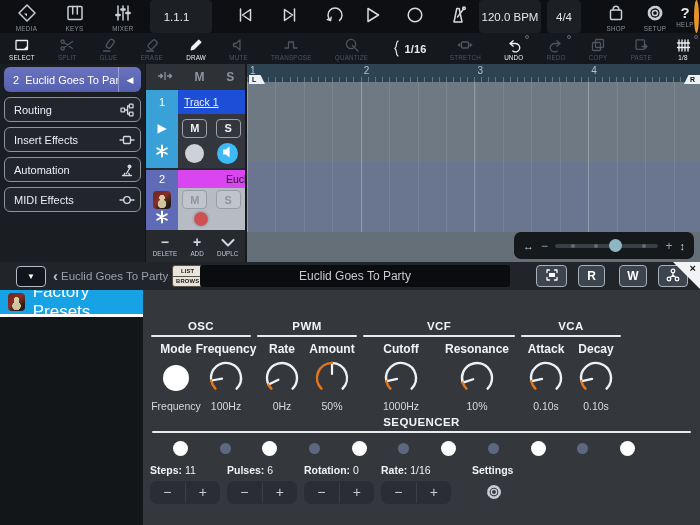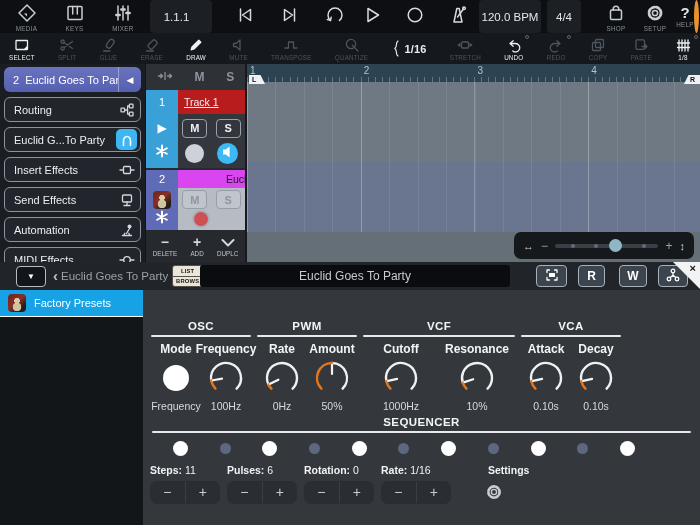--- a/index.html
+++ b/index.html
@@ -58,21 +58,21 @@
   .num-cell{width:32px;text-align:center;font-size:11px;color:#fff;display:flex;align-items:center;justify-content:center;}
   .name{flex:1;font-size:10.5px;display:flex;align-items:center;padding-left:6px;white-space:nowrap;overflow:hidden;}
   .ctrl-row{display:flex;flex:1;}
   .left-col{width:32px;display:flex;flex-direction:column;align-items:center;justify-content:space-around;padding:2px 0;}
   .ctrls{flex:1;display:flex;flex-direction:column;justify-content:space-around;padding:2px 0;}
   .btn-line{display:flex;justify-content:space-around;align-items:center;}
   .msbtn{width:25px;height:19px;border-radius:4px;font-size:11px;font-weight:bold;
          display:flex;align-items:center;justify-content:center;cursor:pointer;}
   .t1{height:78px;}
   .t1 .num-cell,.t1 .left-col{background:#3aa1d8;}
-  .t1 .name{background:#b91c1c;color:#f0f2f4;text-decoration:underline;}
+  .t1 .name{background:#1d4ed8;color:#f0f2f4;text-decoration:underline;}
   .t1 .ctrls{background:#33373d;}
   .t1 .msbtn{border:1.5px solid #99a1ab;color:#eef1f4;background:transparent;}
   .rec1{width:19px;height:19px;border-radius:50%;background:#cdd2d8;cursor:pointer;}
   .spk{width:21px;height:21px;border-radius:50%;background:#3fb9f4;display:flex;align-items:center;justify-content:center;cursor:pointer;}
   .playtri{color:#fff;font-size:12px;cursor:pointer;}
   .t2{height:60px;margin-top:2px;}
   .t2 .name-row{height:18px;}
   .t2 .num-cell,.t2 .left-col{background:#5f6bb7;}
   .t2 .name{background:#d946ef;color:#17191c;padding-left:48px;}
   .t2 .ctrls{background:#b7bcc4;}
@@ -127,22 +127,22 @@
   .title-pill{position:absolute;left:200px;top:3px;width:310px;height:22px;background:#0a0c0f;border-radius:3px;
               color:#c8ccd1;font-size:12px;display:flex;align-items:center;justify-content:center;}
   .hbtn{position:absolute;top:3px;height:22px;background:#3c444e;border:1.5px solid #a9b0ba;border-radius:4px;
         color:#fff;font-weight:bold;font-size:12px;display:flex;align-items:center;justify-content:center;cursor:pointer;}
   .corner-flap{position:absolute;top:0;right:0;width:27px;height:27px;background:#f2f3f4;
                clip-path:polygon(0 0,100% 0,100% 100%);z-index:6;cursor:pointer;}
   .corner-flap span{position:absolute;top:0px;right:4px;color:#101214;font-size:11px;font-weight:bold;}
 
   .plugin-body{display:flex;height:235px;}
   .presets{width:143px;background:#131619;display:flex;flex-direction:column;}
-  .preset{height:27px;display:flex;align-items:center;gap:8px;padding-left:8px;font-size:11px;
-          color:#c3c8ce;background:#17191d;border-bottom:1px solid #ffffff;cursor:pointer;}
+  .preset{height:27px;display:flex;align-items:center;gap:8px;padding-left:8px;font-size:17px;
+          color:#c3c8ce;background:#17191d;border-bottom:3px solid #ffffff;cursor:pointer;}
   .preset.selected{background:#18a2e6;color:#fff;}
 
   .plugin-main{flex:1;position:relative;background:#34373c;}
   .sections{display:flex;gap:6px;padding:30px 0 0 8px;}
   .sec-title{text-align:center;font-size:11.5px;font-weight:bold;color:#f2f4f6;letter-spacing:.4px;}
   .sec-line{height:2px;background:#e8ebee;margin-top:3px;border-radius:1px;}
   .knob-row{display:flex;justify-content:space-around;margin-top:5px;}
   .kcol{width:50px;display:flex;flex-direction:column;align-items:center;}
   .klabel{font-size:12px;font-weight:bold;color:#f2f4f6;height:14px;white-space:nowrap;}
   .kknob{width:42px;height:42px;margin-top:1px;cursor:pointer;}
@@ -157,21 +157,21 @@
   .dot.on{width:15px;height:15px;background:#fff;}
   .dot.off{width:11px;height:11px;background:#5d6880;}
   .seq-controls{display:flex;margin:8px 0 0 7px;gap:7px;}
   .sc{width:70px;}
   .sclabel{font-size:10.5px;color:#f0f2f5;height:14px;white-space:nowrap;}
   .sclabel b{font-weight:bold;}
   .stepper{margin-top:3px;height:23px;background:#2a2e34;border-radius:7px;display:flex;align-items:center;}
   .step-half{flex:1;text-align:center;color:#c8cdd3;font-size:14px;line-height:21px;cursor:pointer;}
   .step-half + .step-half{border-left:1px solid #3a3f46;}
   .settings-col{width:72px;display:flex;flex-direction:column;align-items:center;}
-  .settings-col .sclabel{align-self:flex-start;margin-left:30px;font-weight:bold;}
+  .settings-col .sclabel{align-self:flex-start;margin-left:14px;font-weight:bold;}
   .gearbtn{margin-top:4px;color:#c8cdd3;cursor:pointer;}
 </style>
 </head>
 <body>
 
 <div class="app">
 
   <div class="topbar">
     <div class="appbtn" style="left:4px;width:45px;">
       <span>
@@ -410,42 +410,25 @@
             <span class="ic">
               <svg width="16" height="16" viewBox="0 0 16 16" fill="none" stroke="currentColor" stroke-width="1.3" stroke-linecap="round" stroke-linejoin="round">
                 <rect x="2" y="6.2" width="3.6" height="3.6" rx="0.6"></rect>
                 <path d="M5.6,8 H8.6 M8.6,4 V12 M8.6,4 H10.4 M8.6,12 H10.4"></path>
                 <rect x="10.4" y="2.2" width="3.6" height="3.6" rx="0.6"></rect>
                 <rect x="10.4" y="10.2" width="3.6" height="3.6" rx="0.6"></rect>
               </svg>
             </span>
           </div>
           <div class="insp-item">
-            <span class="label">Euclid G...To Party</span>
-            <span class="ic instr">
-              <svg width="16" height="16" viewBox="0 0 16 16" fill="none" stroke="currentColor" stroke-width="1.3" stroke-linecap="round" stroke-linejoin="round">
-                <path d="M4.5,13.5 v-4.5 a3.5,4.5 0 0 1 7,0 v4.5" stroke-width="1.6"></path>
-              </svg>
-            </span>
-          </div>
-          <div class="insp-item">
             <span class="label">Insert Effects</span>
             <span class="ic">
               <svg width="16" height="16" viewBox="0 0 16 16" fill="none" stroke="currentColor" stroke-width="1.3" stroke-linecap="round" stroke-linejoin="round">
                 <path d="M1,8 H4.5 M11.5,8 H15"></path>
                 <rect x="4.5" y="4.5" width="7" height="7" rx="1"></rect>
-              </svg>
-            </span>
-          </div>
-          <div class="insp-item">
-            <span class="label">Send Effects</span>
-            <span class="ic">
-              <svg width="16" height="16" viewBox="0 0 16 16" fill="none" stroke="currentColor" stroke-width="1.3" stroke-linecap="round" stroke-linejoin="round">
-                <rect x="3.5" y="3" width="9" height="7" rx="1"></rect>
-                <path d="M8,10 v3 M5,13.5 h6"></path>
               </svg>
             </span>
           </div>
           <div class="insp-item">
             <span class="label">Automation</span>
             <span class="ic">
               <svg width="16" height="16" viewBox="0 0 16 16" fill="none" stroke="currentColor" stroke-width="1.3" stroke-linecap="round" stroke-linejoin="round">
                 <circle cx="10.5" cy="4.5" r="2" fill="currentColor" stroke="none"></circle>
                 <path d="M10.5,6.5 L7.5,11.5 M3.5,13.5 h9 M5.8,11.3 l-1,2.2 M9.8,11.3 l1,2.2"></path>
               </svg>

